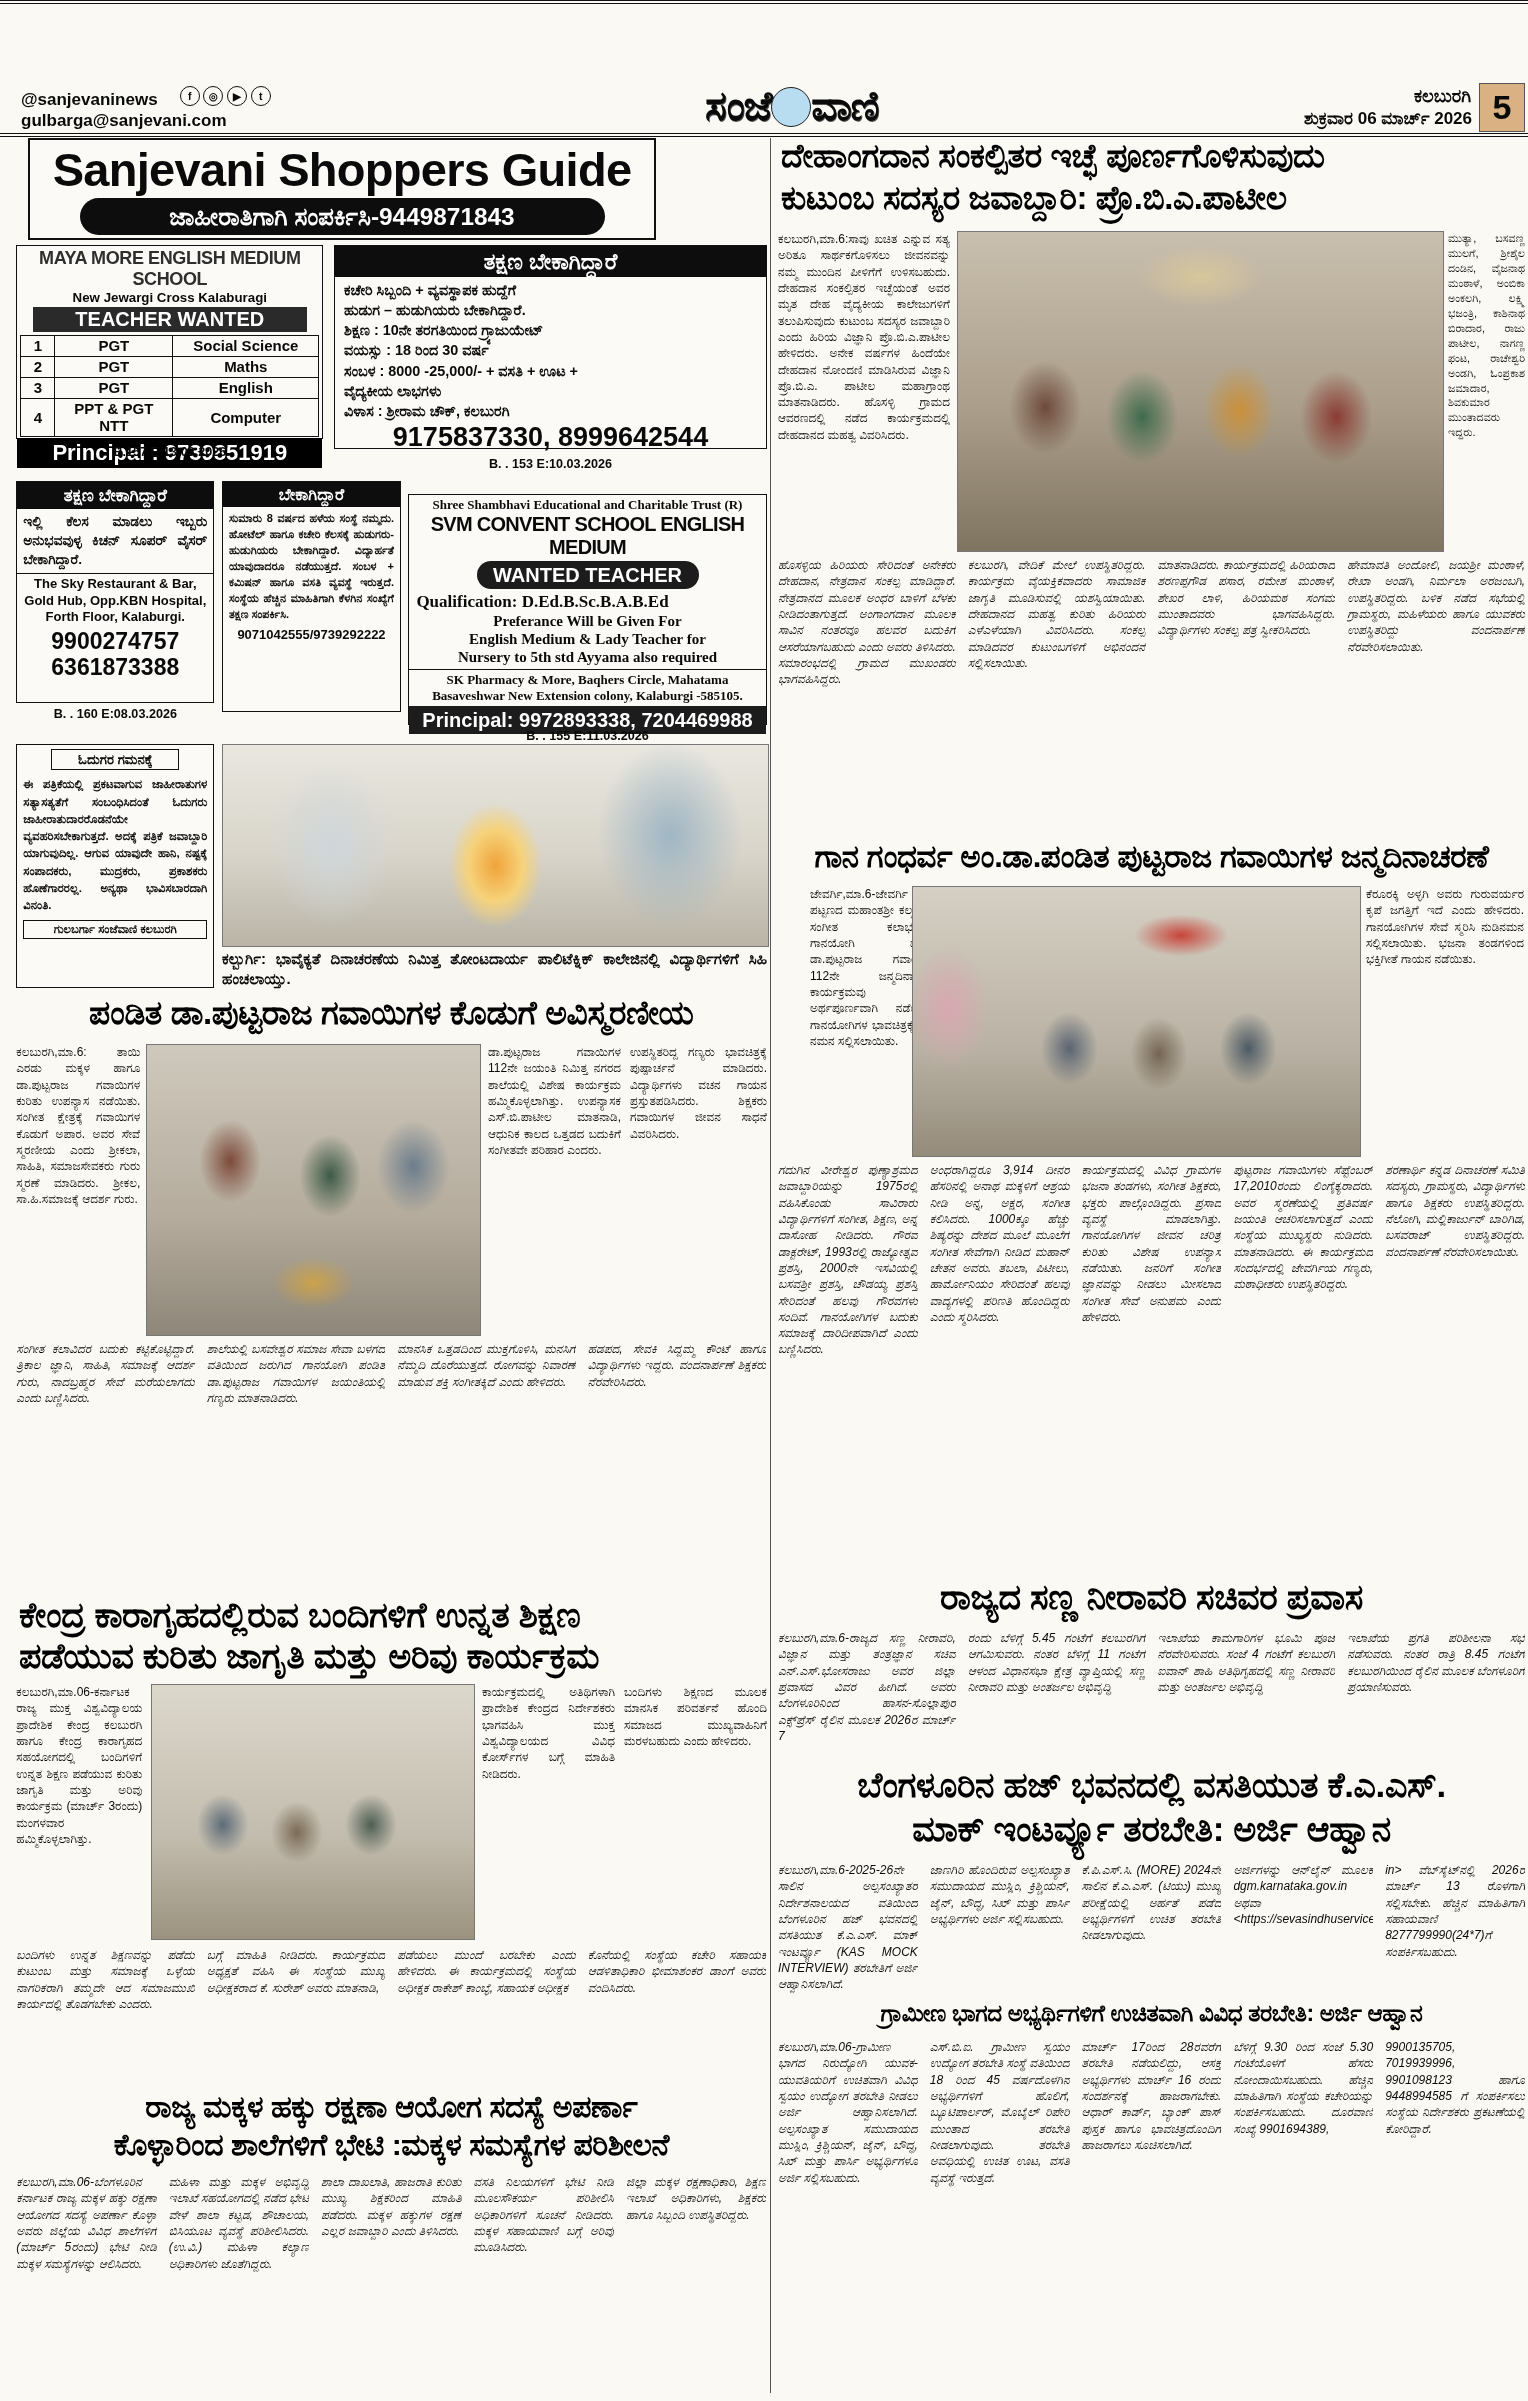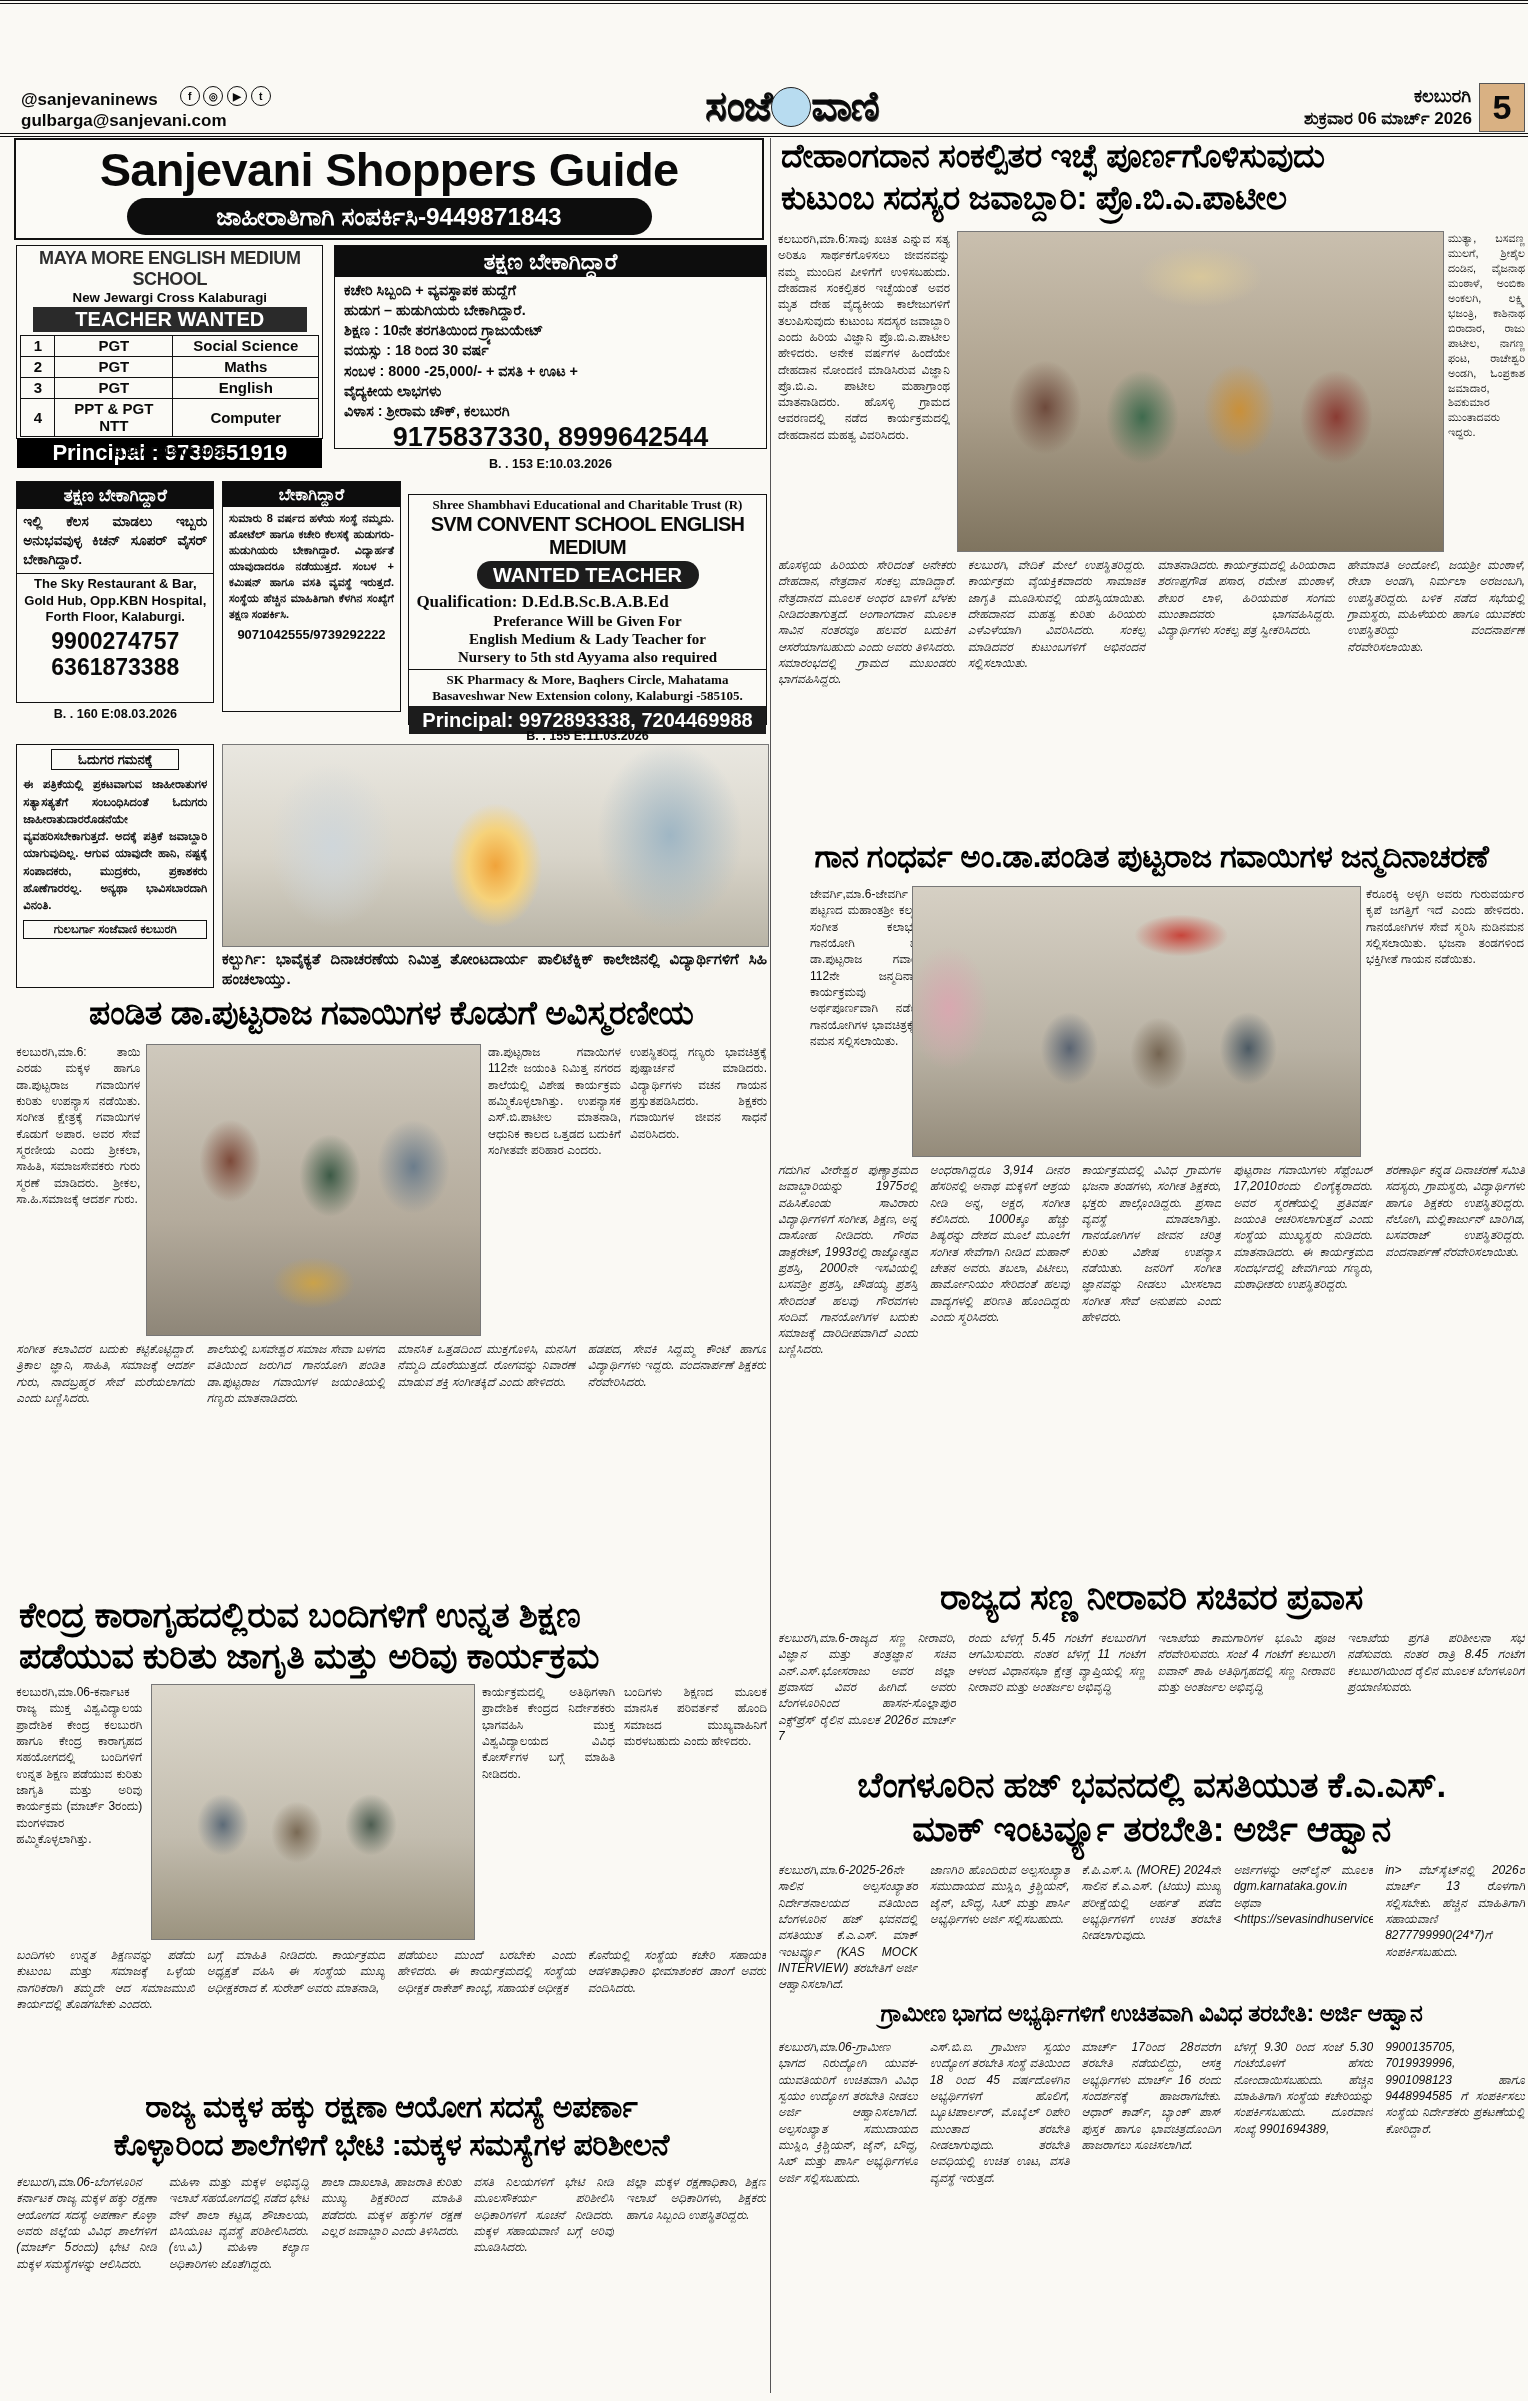--- a/index.html
+++ b/index.html
@@ -41,21 +41,21 @@
     <span style="font-size:41px;font-weight:900;letter-spacing:-1.5px;text-shadow:0.7px 0.7px 0 #555;">ಸಂಜೆ</span><span style="display:inline-block;width:38px;height:38px;border-radius:50%;background:#b8dcf0;border:1.5px solid #222;vertical-align:-7.4px;"></span><span style="font-size:41px;font-weight:900;letter-spacing:-1.5px;text-shadow:0.7px 0.7px 0 #555;">ವಾಣಿ</span>
   </div>
 
   <div class="abs" style="left:1323px;top:86px;width:148px;text-align:right;font-size:18px;font-weight:bold;">ಕಲಬುರಗಿ</div>
   <div class="abs" style="left:1213px;top:109px;width:259px;text-align:right;font-size:17px;font-weight:bold;">ಶುಕ್ರವಾರ 06 ಮಾರ್ಚ್ 2026</div>
   <div class="abs" style="left:1479px;top:83px;width:44px;height:47px;background:#d9b183;border:0.7px solid #555;display:flex;align-items:center;justify-content:center;font-size:34px;font-weight:900;">5</div>
   <div class="abs dbl" style="left:0;top:133px;width:1528px;"></div>
 
   <div class="abs rule" style="left:770px;top:138px;width:0.7px;height:2255px;background:#555;"></div>
 
-  <div class="abs adbox" style="left:14px;top:138px;width:750px;height:102px;border-width:2.2px;">
+  <div class="abs adbox" style="left:28px;top:138px;width:628px;height:102px;border-width:2.2px;">
     <div class="ctr" style="font-size:47px;font-weight:900;letter-spacing:-0.7px;margin-top:1.5px;">Sanjevani Shoppers Guide</div>
     <div class="blackbar" style="width:525px;height:37px;margin:1.5px auto 0;border-radius:19px;font-size:24.4px;font-weight:900;">ಜಾಹೀರಾತಿಗಾಗಿ ಸಂಪರ್ಕಿಸಿ-9449871843</div>
   </div>
 
   <div class="abs adbox" style="left:16.3px;top:245px;width:307px;height:194px;">
     <div class="ctr" style="font-size:18px;font-weight:900;color:#2e2e2e;margin-top:2.2px;letter-spacing:-0.4px;">MAYA MORE ENGLISH MEDIUM SCHOOL</div>
     <div class="ctr" style="font-size:13.3px;font-weight:bold;">New Jewargi Cross Kalaburagi</div>
     <div class="blackbar" style="width:274px;height:25px;margin:2.2px auto;font-size:20px;font-weight:900;background:#2a2a2a;">TEACHER WANTED</div>
     <table class="adtable" style="width:299px;margin:0 auto;">
       <tbody>

